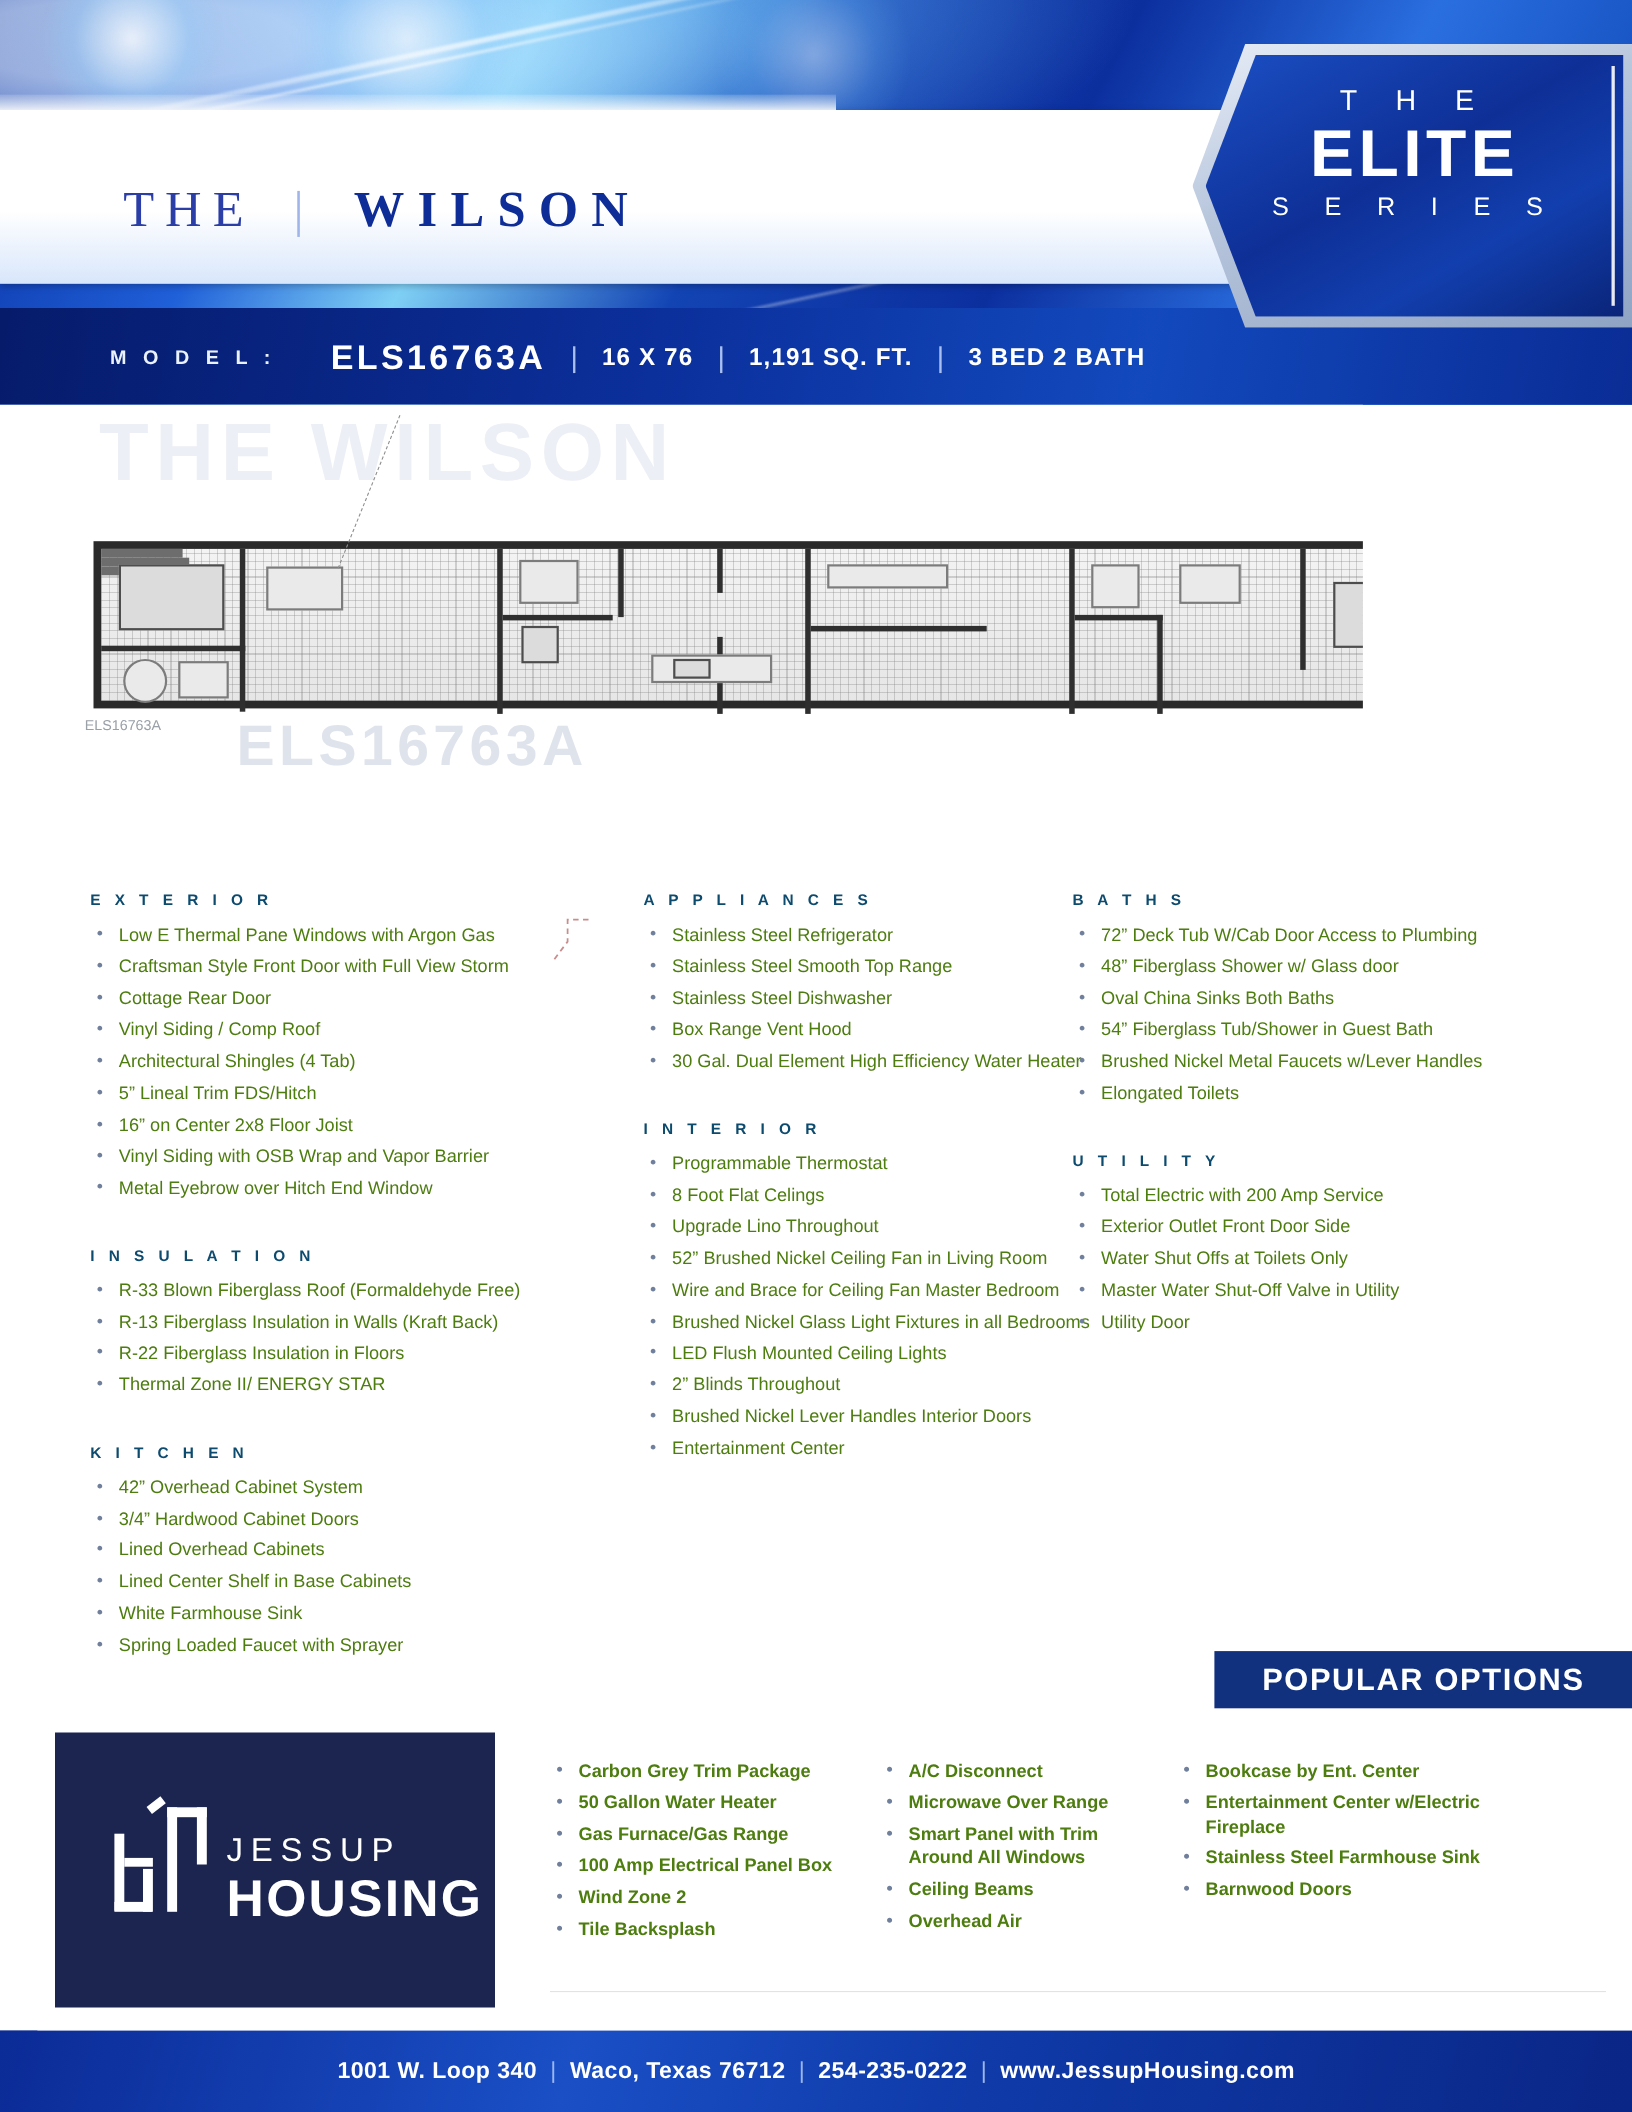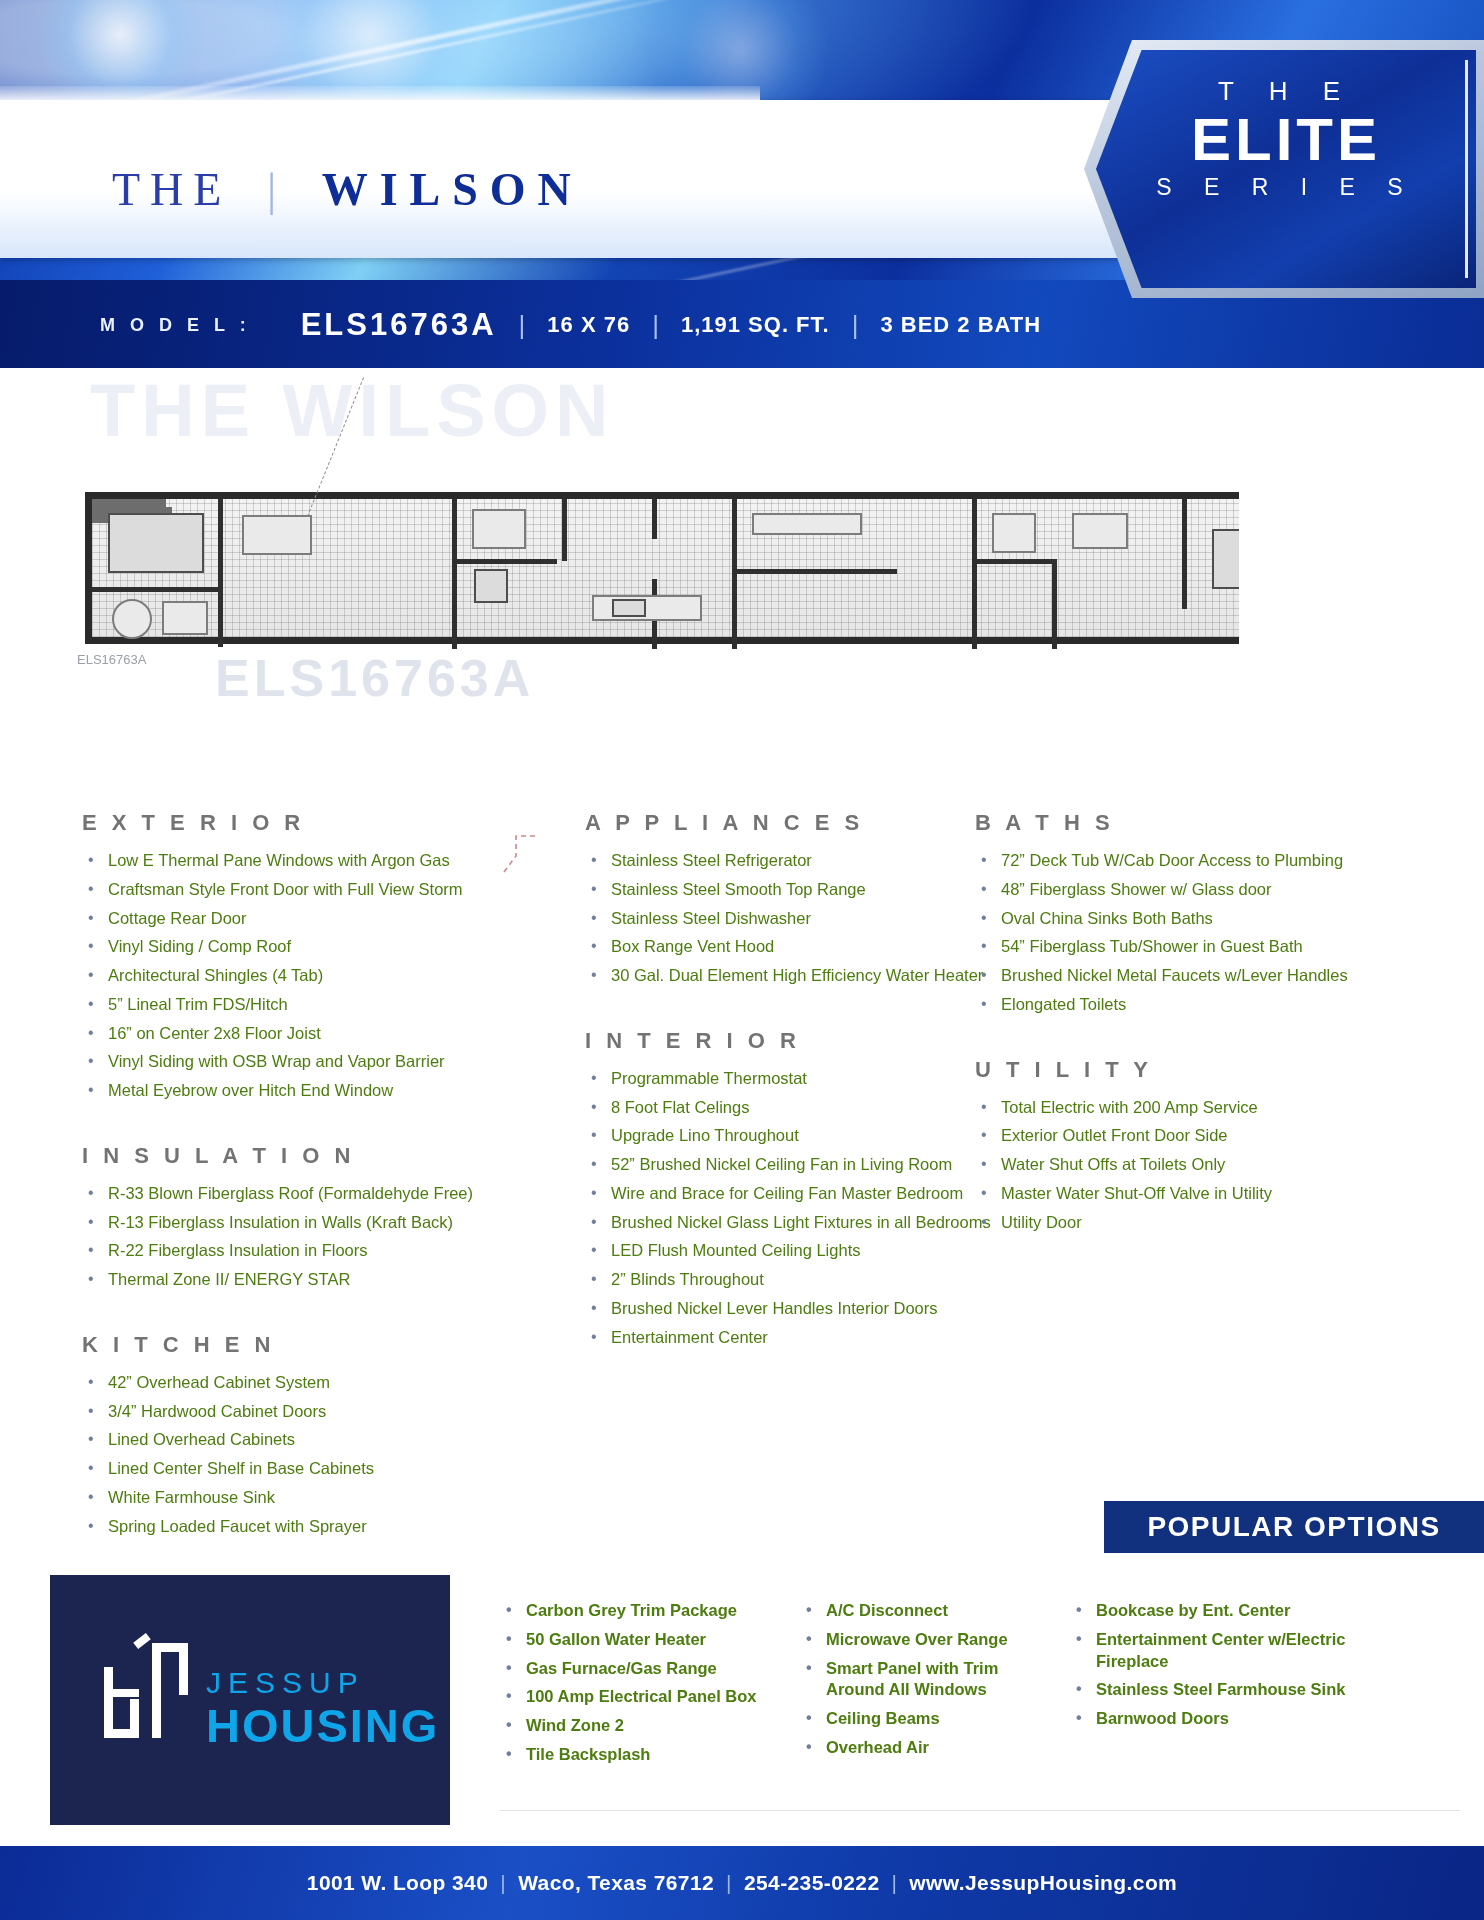--- a/index.html
+++ b/index.html
@@ -119,22 +119,22 @@
   }
 
   
   .features { position: absolute; left: 0; top: 810px; width: 1484px; height: 700px; }
   .col { position: absolute; top: 0; }
   .col-1 { left: 82px; width: 420px; }
   .col-2 { left: 585px; width: 420px; }
   .col-3 { left: 975px; width: 400px; }
 
   h3.sec {
-    font-size: 22px; font-weight: 700; letter-spacing: 4.5px;
-    color: #737373; margin: 0 0 14px 0;
+    font-size: 14px; font-weight: 700; letter-spacing: 4.5px;
+    color: #0c4a6e; margin: 0 0 14px 0;
   }
   .gap { height: 34px; }
   ul.fl { list-style: none; margin: 0 0 0 4px; }
   ul.fl li {
     position: relative; padding-left: 22px; margin-bottom: 7px;
     font-size: 16.5px; line-height: 1.32; color: #4d7c0f;
   }
   ul.fl li:before {
     content: "•"; position: absolute; left: 2px; top: -1px; color: #6f7f9c; font-size: 16px;
   }
@@ -147,21 +147,21 @@
   }
   .po-bar span { font-size: 28px; font-weight: 700; letter-spacing: 1.5px; }
 
   .logo-box {
     position: absolute; left: 50px; top: 1575px; width: 400px; height: 250px;
     background: #1c2450;
   }
   .logo-inner { position: absolute; left: 46px; top: 58px; display: flex; align-items: flex-end; gap: 14px; }
   .logo-mark { position: relative; width: 96px; height: 116px; }
   .logo-mark .v { position: absolute; background: #fff; }
-  .logo-text { color: #0ea5e9; line-height: 1; }
+  .logo-text { color: #ffffff; line-height: 1; }
   .logo-text .t1 { font-size: 30px; letter-spacing: 7px; font-weight: 400; }
   .logo-text .t2 { font-size: 47px; letter-spacing: 2px; font-weight: 700; margin-top: 4px; }
 
   .po-cols { position: absolute; left: 470px; top: 1600px; width: 1010px; }
   .po-col { position: absolute; top: 0; font-weight: bold; }
   .po-c1 { left: 30px; width: 300px; }
   .po-c2 { left: 330px; width: 260px; }
   .po-c3 { left: 600px; width: 340px; }
   .po-rule { position: absolute; left: 500px; top: 1810px; width: 960px; height: 1px; background: #dfe3ea; }
 

